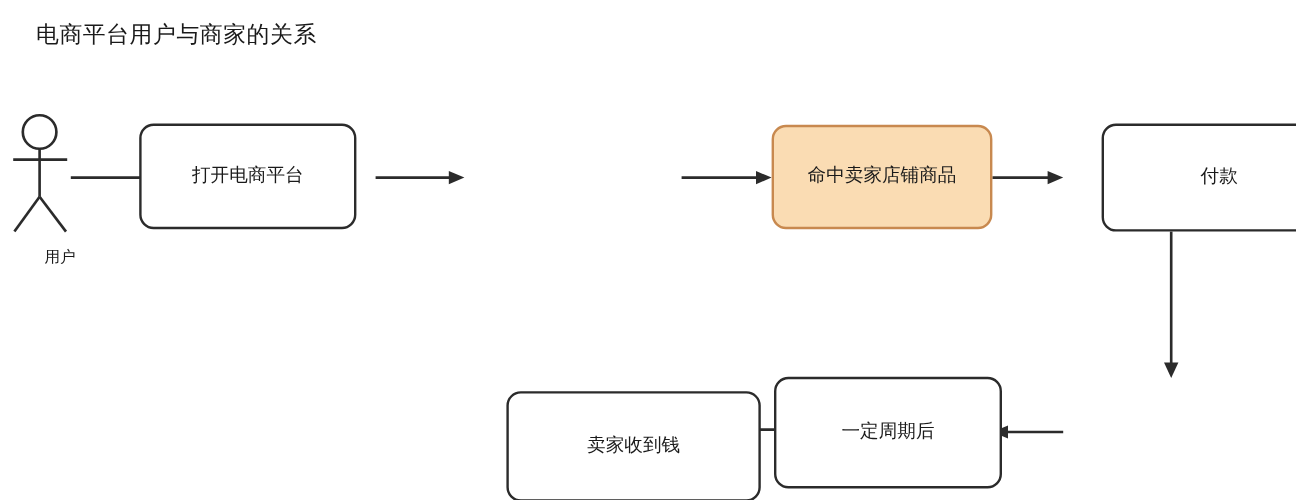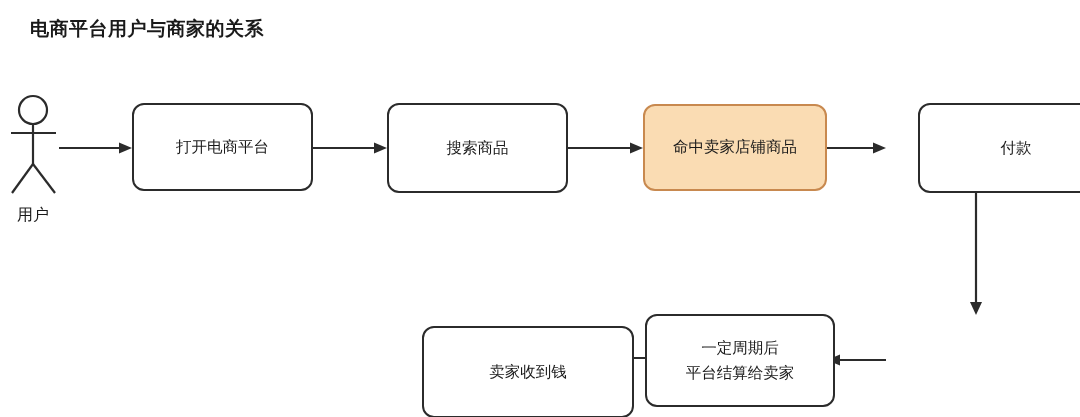--- a/index.html
+++ b/index.html
@@ -15,21 +15,21 @@
     width: 1080px;
     height: 417px;
     background: #ffffff;
     overflow: hidden;
   }
   #title {
     position: absolute;
     left: 30px;
     top: 16px;
     font-size: 19px;
-    font-weight: bold;
+    font-weight: normal;
     color: #1a1a1a;
     letter-spacing: 0.5px;
     white-space: nowrap;
   }
   .node {
     position: absolute;
     box-sizing: border-box;
     border: 2px solid #2b2b2b;
     border-radius: 12px;
     background: #ffffff;
@@ -45,23 +45,23 @@
   }
   .node.highlight {
     background: #fadcb3;
     border-color: #c8894f;
   }
   .node .line2 {
     display: block;
   }
   #actor-label {
     position: absolute;
-    font-size: 16px;
+    font-size: 13px;
     color: #1a1a1a;
-    text-align: center;
+    text-align: right;
     white-space: nowrap;
   }
   svg.overlay {
     position: absolute;
     left: 0;
     top: 0;
     width: 1080px;
     height: 417px;
     pointer-events: none;
   }
@@ -122,39 +122,35 @@
     </g>
 
     <g>
       <line class="stroke" x1="645" y1="358" x2="578" y2="358"></line>
       <polygon class="arrowfill" points="570,358 583,352.5 583,363.5"></polygon>
     </g>
   </svg>
 
   <div id="actor-label" style="left:3px; top:205px; width:60px;">用户</div>
 
-  <div class="node" style="left:132px; top:103px; width:181px; height:88px;">
+  <div class="node" style="left:116px; top:103px; width:181px; height:88px;">
     <span>打开电商平台</span>
   </div>
 
-  <div class="node" style="left:387px; top:103px; width:181px; height:90px;">
-    <span>搜索商品</span>
-  </div>
 
   <div class="node highlight" style="left:643px; top:104px; width:184px; height:87px;text-align:right;">
     <span>命中卖家店铺商品</span>
   </div>
 
   <div class="node" style="left:918px; top:103px; width:196px; height:90px;">
     <span>付款</span>
   </div>
 
 
   <div class="node" style="left:645px; top:314px; width:190px; height:93px;">
     <span>一定周期后</span>
-    <span class="line2">平台结算给卖家</span>
   </div>
 
   <div class="node" style="left:390px; top:326px; width:212px; height:92px;margin-left:32px;">
     <span>卖家收到钱</span>
   </div>
 
 </div>
 
 </body></html>

